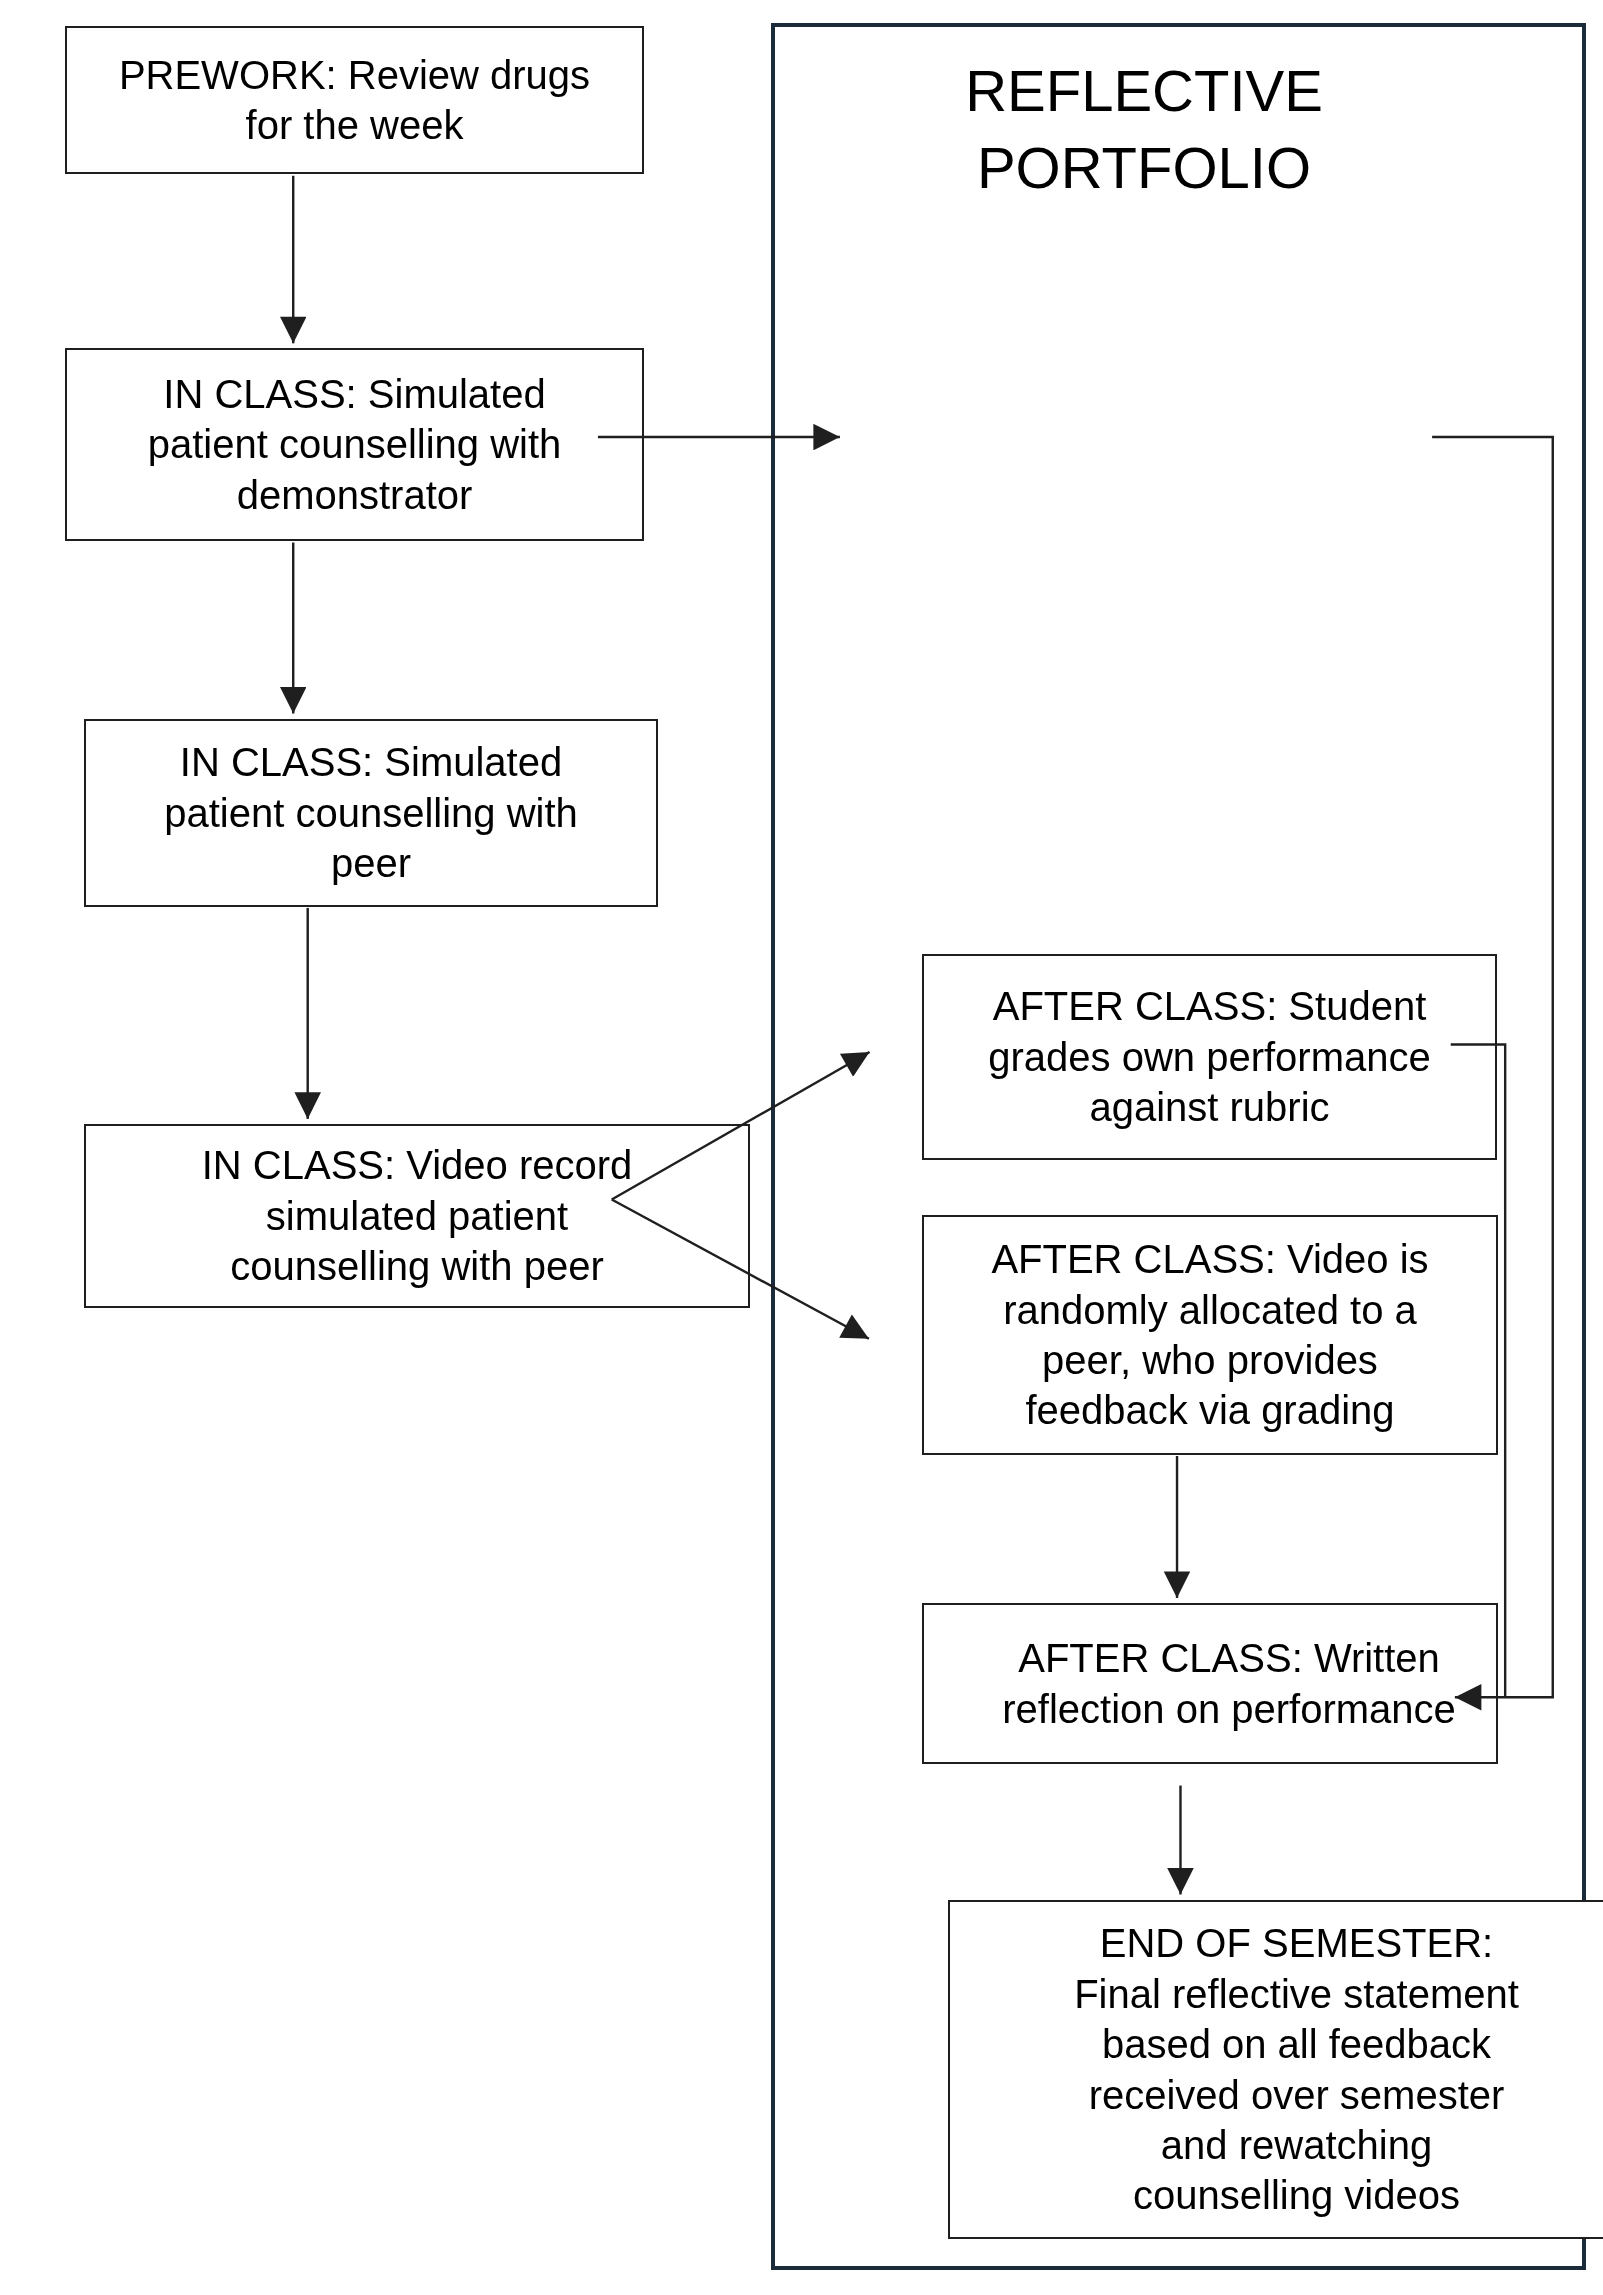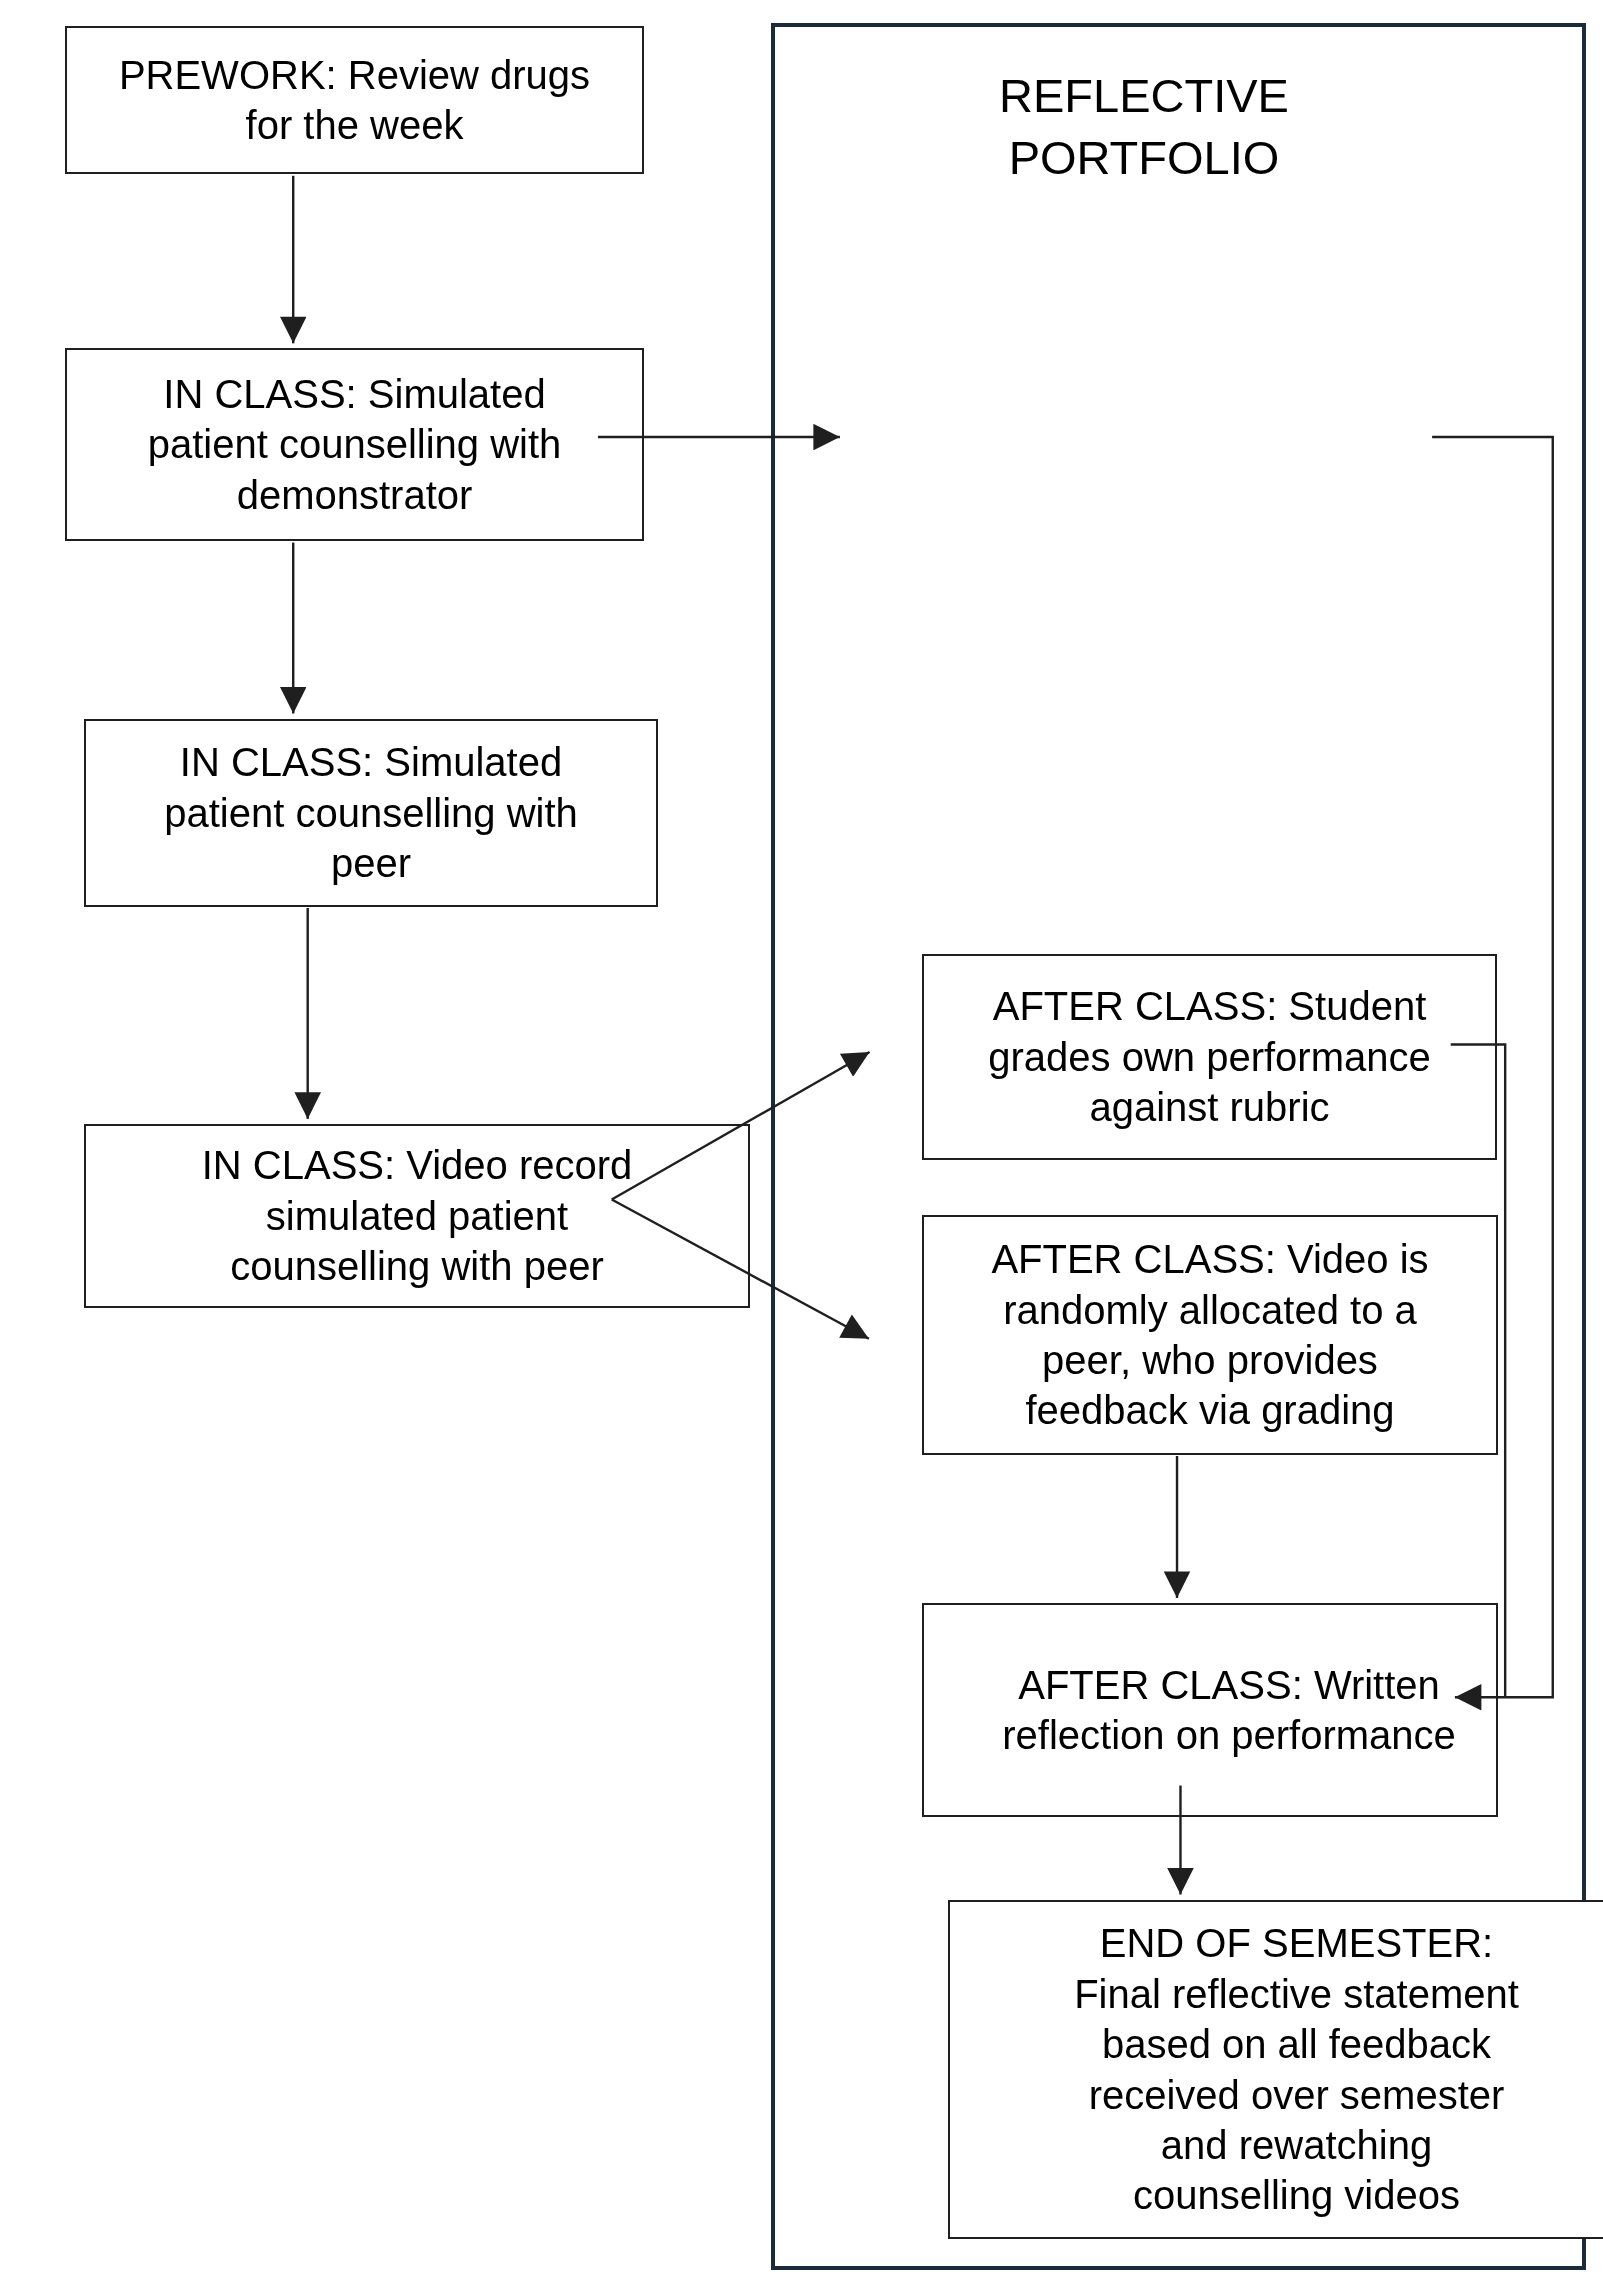--- a/index.html
+++ b/index.html
@@ -28,24 +28,24 @@
     top: 23px;
     width: 815px;
     height: 2247px;
     border: 4.8px solid var(--portfolio-border);
     box-sizing: border-box;
     background: transparent;
   }
   .portfolio-title {
     position: absolute;
     left: 0px;
-    top: 38px;
+    top: 26px;
     width: 738px;
     text-align: center;
-    font-size: 47px;
+    font-size: 58px;
     line-height: 1.32;
     white-space: pre-line;
     color: var(--text);
   }
   .node {
     position: absolute;
     box-sizing: border-box;
     border: 2.8px solid var(--node-border);
     background: #ffffff;
     display: flex;
@@ -115,21 +115,21 @@
 against rubric</span>
   </div>
 
   <div class="node" style="left:874px; top:1215px; width:576px; height:240px;">
     <span>AFTER CLASS: Video is
 randomly allocated to a
 peer, who provides
 feedback via grading</span>
   </div>
 
-  <div class="node" style="left:874px; top:1603px; width:576px; height:214px;padding-left:45px;">
+  <div class="node" style="left:874px; top:1603px; width:576px; height:161px;padding-left:45px;">
     <span>AFTER CLASS: Written
 reflection on performance</span>
   </div>
 
   <div class="node" style="left:900px; top:1900px; width:697px; height:339px;">
     <span>END OF SEMESTER:
 Final reflective statement
 based on all feedback
 received over semester
 and rewatching

